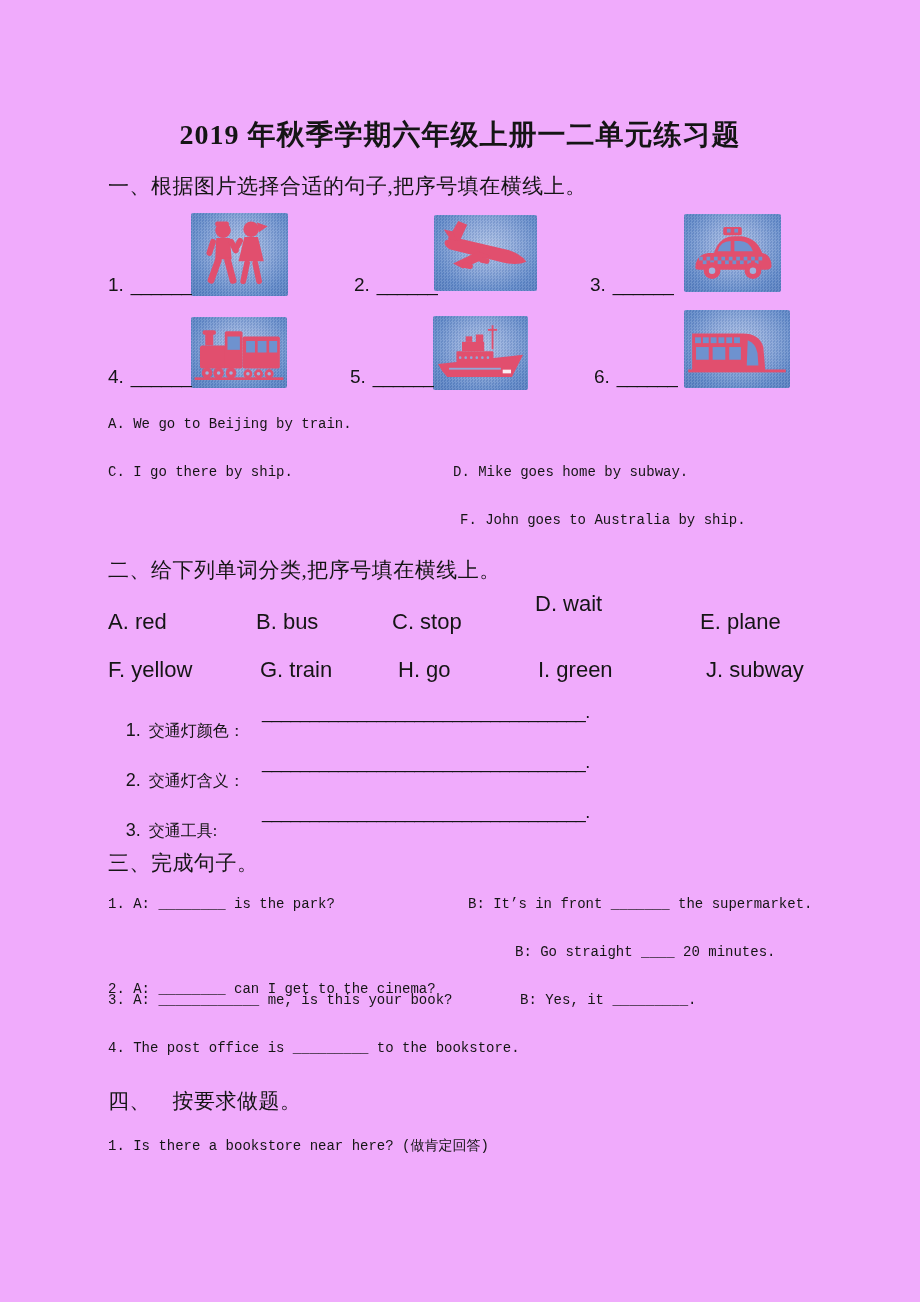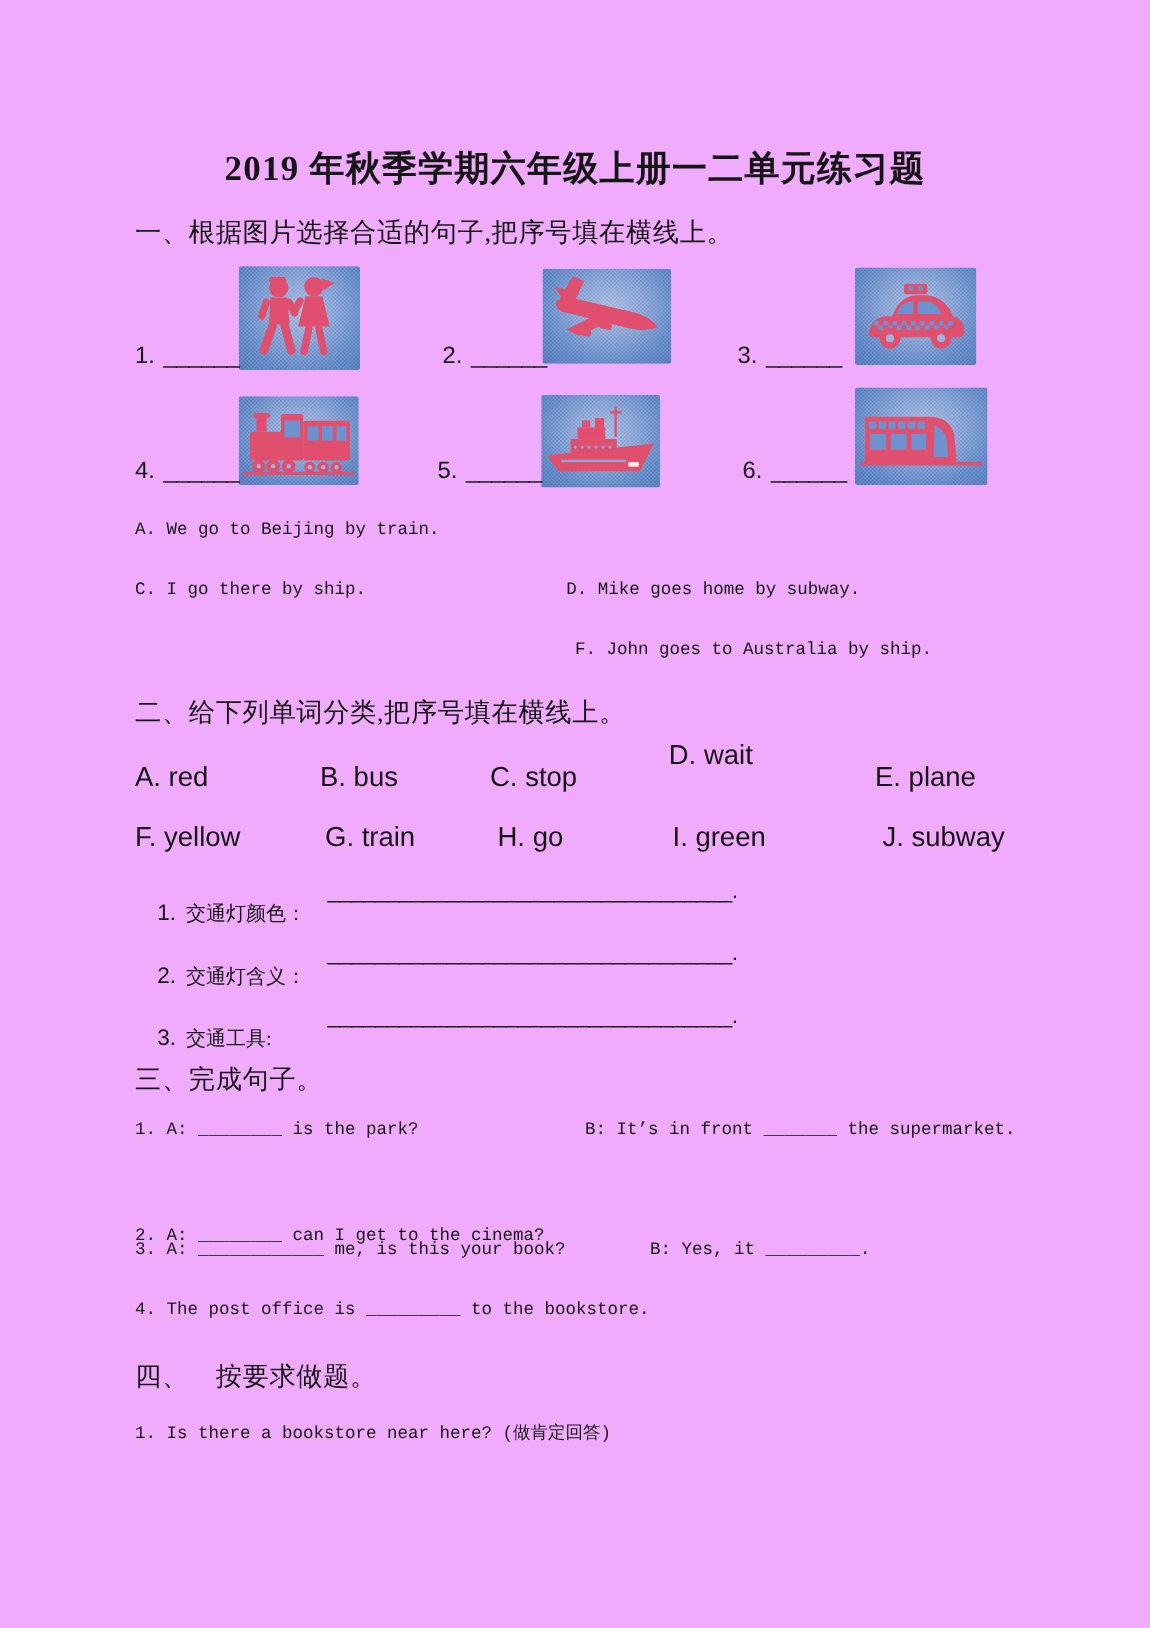--- a/index.html
+++ b/index.html
@@ -207,20 +207,21 @@
   </div>
   <div class="abs" style="left:108px;top:802px;">
     <span class="catnum">3.</span><span class="catlabel cn">交通工具:</span><span class="abs fill" style="left:154px;top:0;">__________________________________.</span>
   </div>
 
   <div class="abs h cn" style="left:108px;top:849px;">三、完成句子。</div>
 
   <div class="abs en" style="left:108px;top:896px;">1. A: ________ is the park?</div>
   <div class="abs en" style="left:468px;top:896px;">B: It’s in front _______ the supermarket.</div>
   <div class="abs en" style="left:108px;top:944px;margin-top:37px;">2. A: ________ can I get to the cinema?</div>
+  <div class="abs en" style="left:515px;top:944px;">B: Go straight ____ 20 minutes.</div>
   <div class="abs en" style="left:108px;top:992px;">3. A: ____________ me, is this your book?</div>
   <div class="abs en" style="left:520px;top:992px;text-align:right;">B: Yes, it _________.</div>
   <div class="abs en" style="left:108px;top:1040px;">4. The post office is _________ to the bookstore.</div>
 
   <div class="abs h cn" style="left:108px;top:1087px;">四、　按要求做题。</div>
   <div class="abs en" style="left:108px;top:1137px;">1. Is there a bookstore near here? (做肯定回答)</div>
 
 </div>
 
 </body></html>

